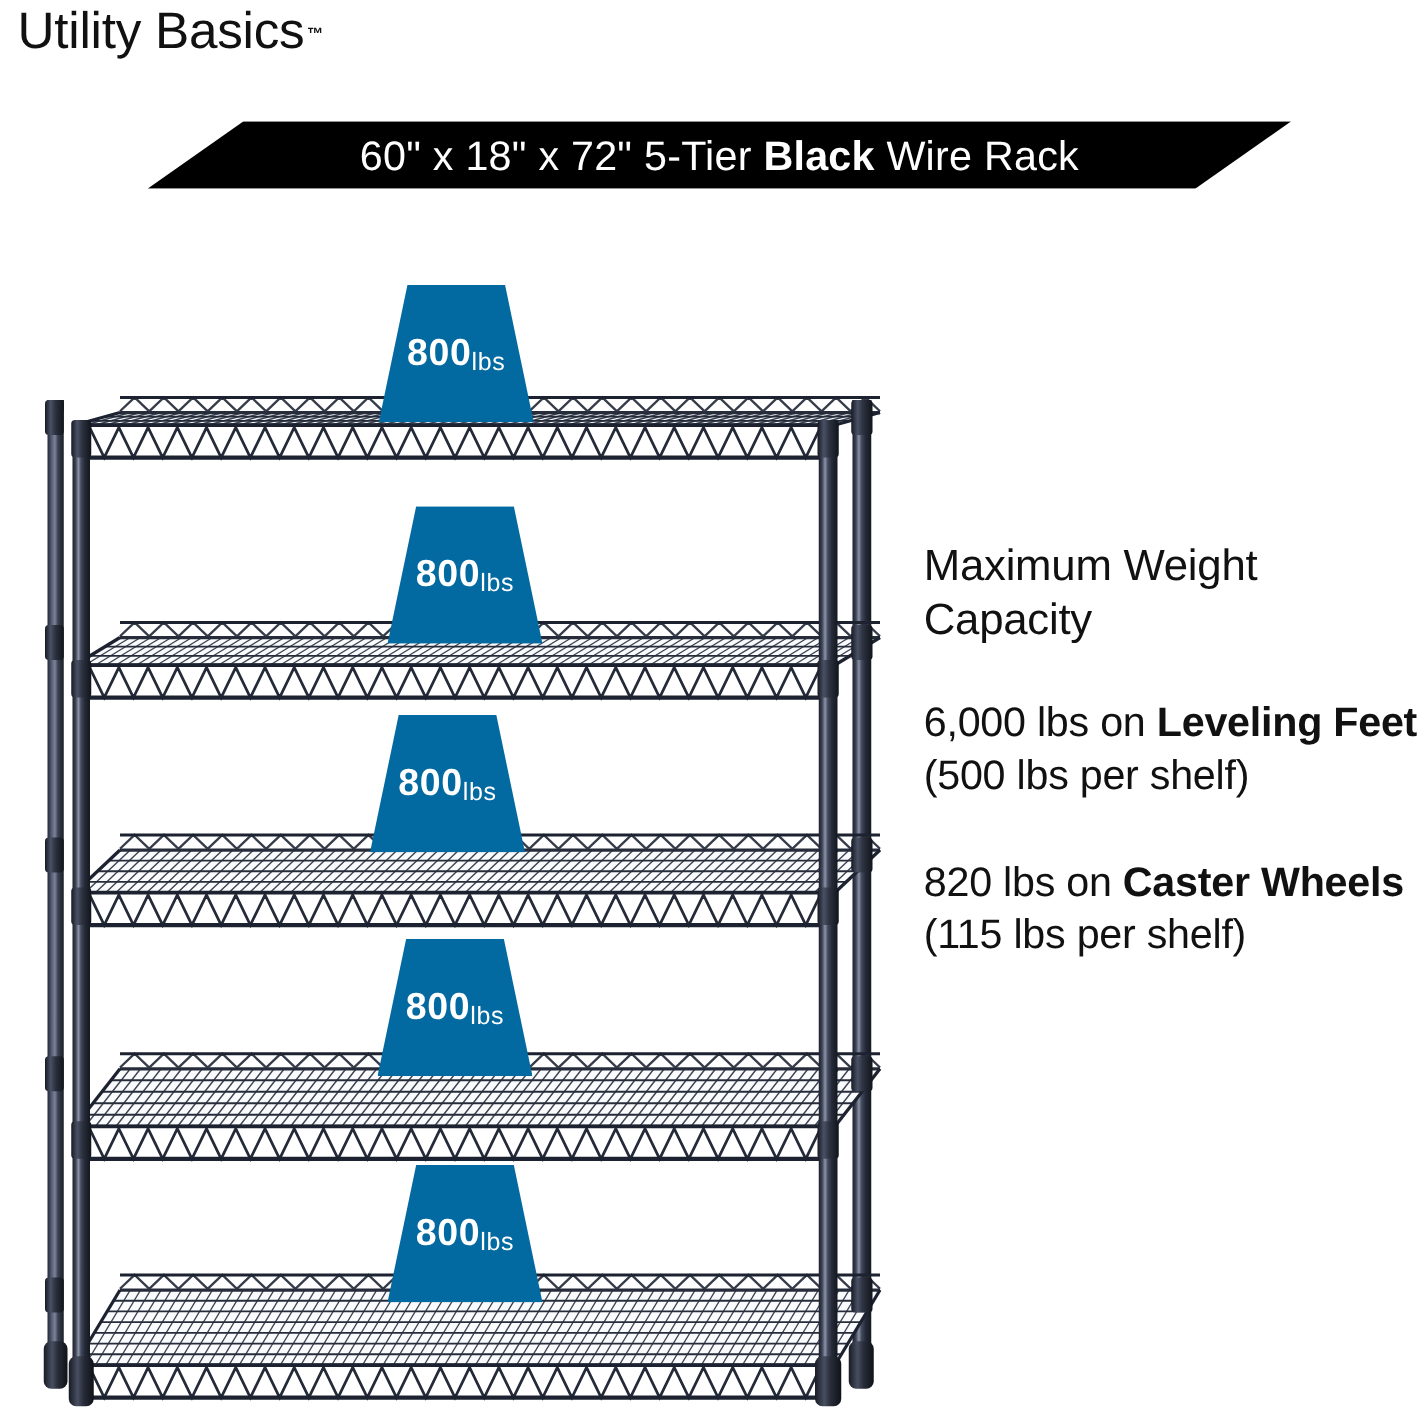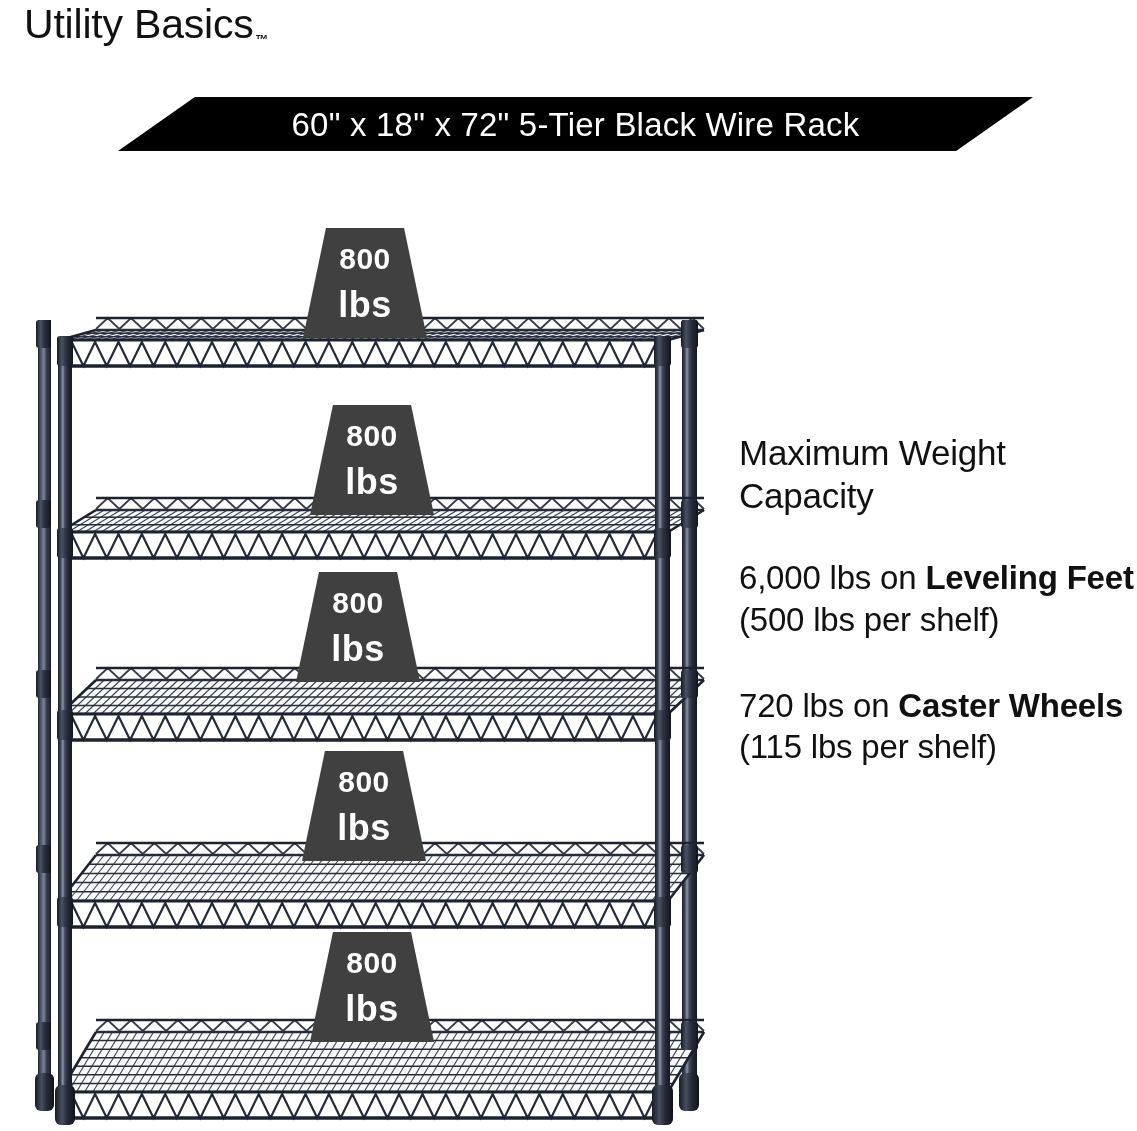--- a/index.html
+++ b/index.html
@@ -18,24 +18,24 @@
     position: relative;
     width: 1137px;
     height: 1131px;
     background: #ffffff;
     overflow: hidden;
   }
 
   
   .brand {
     position: absolute;
-    left: 24px;
+    left: 14px;
     top: 2px;
     display: flex;
-    align-items: flex-end;
+    align-items: center;
     line-height: 1;
   }
   .brand-name {
     font-family: "Liberation Sans", "DejaVu Sans", sans-serif;
     font-size: 41px;
     font-weight: 400;
     letter-spacing: -0.2px;
     color: #111;
     line-height: 1.08;
   }
@@ -65,54 +65,54 @@
   .banner-text {
     color: #ffffff;
     font-size: 33px;
     font-weight: 400;
     letter-spacing: 0.2px;
     white-space: nowrap;
     text-align: center;
     line-height: 1;
     font-family: "Liberation Sans", "DejaVu Sans", sans-serif;
   }
-  .banner-text b { font-weight: 400; }
+  .banner-text b { font-weight: 700; }
 
   
   #rack-illustration {
     position: absolute;
     left: 0px;
     top: 180px;
     width: 740px;
     height: 951px;
   }
   #rack-illustration svg { display: block; }
 
   
   .badge {
     position: absolute;
-    background: #404040;
+    background: #0369a1;
     -webkit-clip-path: polygon(18.5% 0, 81.5% 0, 100% 100%, 0 100%);
     clip-path: polygon(18.5% 0, 81.5% 0, 100% 100%, 0 100%);
     display: flex;
-    flex-direction: column;
+    flex-direction: row;
     align-items: center;
     justify-content: center;
     color: #ffffff;
     pointer-events: none;
   }
   .badge .badge-value {
     font-size: 30px;
     font-weight: 700;
     line-height: 1;
     letter-spacing: 0.5px;
   }
   .badge .badge-unit {
-    font-size: 36px;
-    font-weight: 700;
+    font-size: 20px;
+    font-weight: 400;
     line-height: 1;
     letter-spacing: 0.5px;
     margin-top: 13px;
   }
 
   
   #copy {
     position: absolute;
     left: 739px;
     top: 432px;
@@ -767,16 +767,16 @@
   <div class="badge" id="badge-5" style="left:310px; top:932px; width:124px; height:110px;">
     <span class="badge-value">800</span>
     <span class="badge-unit">lbs</span>
   </div>
 
   <div id="copy">
     <p class="copy-heading">Maximum Weight Capacity</p>
 
     <p class="copy-para" id="para-feet"><span>6,000 lbs on </span><b>Leveling Feet</b><span> (500 lbs per shelf)</span></p>
 
-    <p class="copy-para" id="para-casters"><span>720 lbs on </span><b>Caster Wheels</b><span> (115 lbs per shelf)</span></p>
+    <p class="copy-para" id="para-casters"><span>820 lbs on </span><b>Caster Wheels</b><span> (115 lbs per shelf)</span></p>
   </div>
 
 </div>
 
 </body></html>

